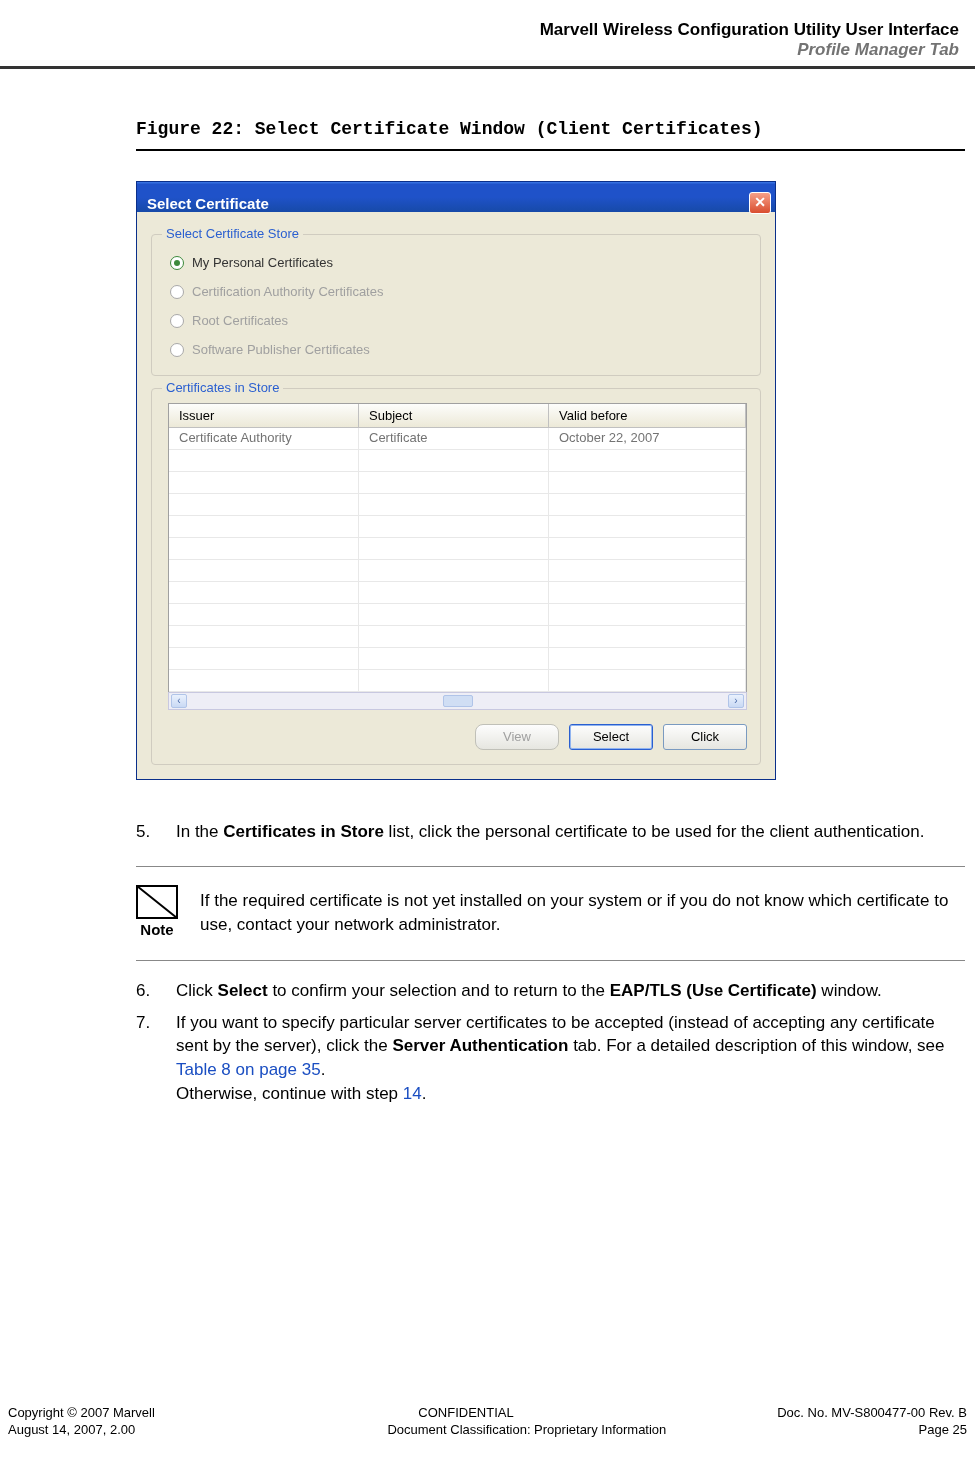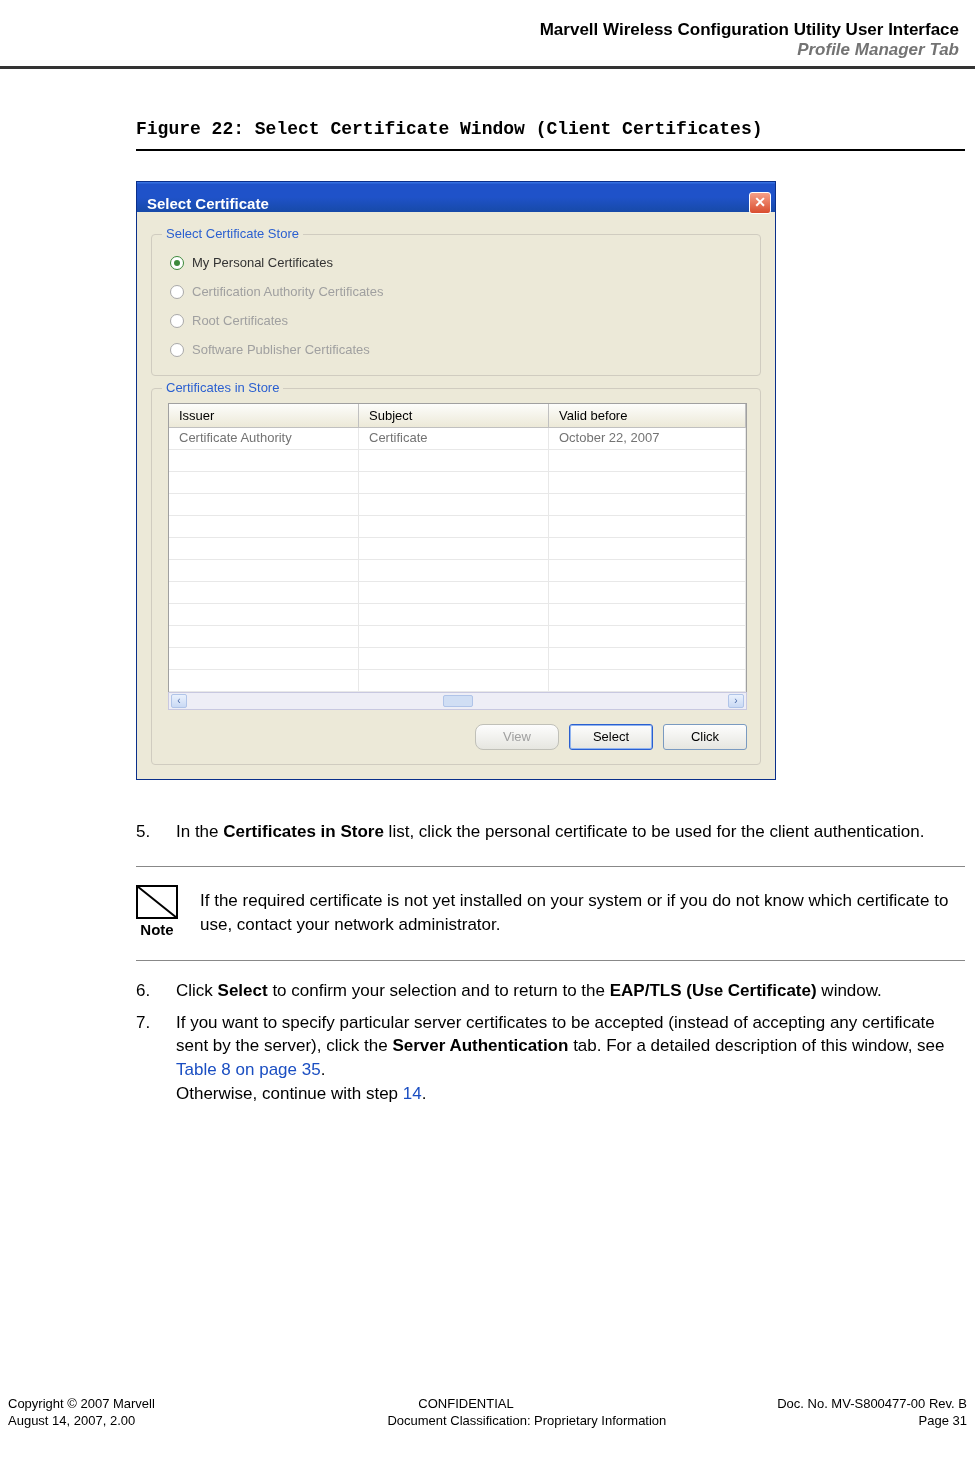--- a/index.html
+++ b/index.html
@@ -244,21 +244,21 @@
   }
   .note-text {
     font-size: 17px;
     line-height: 1.4;
     flex: 1;
     padding-top: 4px;
   }
   .link-blue { color: #1a4ec2; }
   .footer {
     position: absolute;
-    bottom: 35px;
+    bottom: 26px;
     left: 8px;
     right: 8px;
     font-size: 13px;
     color: #000;
   }
   .footer-row {
     display: flex;
     justify-content: space-between;
     margin-top: 2px;
   }
@@ -429,16 +429,16 @@
 
   <div class="footer">
     <div class="footer-row">
       <span>Copyright © 2007 Marvell</span>
       <span>CONFIDENTIAL</span>
       <span>Doc. No. MV-S800477-00 Rev. B</span>
     </div>
     <div class="footer-row">
       <span>August 14, 2007, 2.00</span>
       <span>Document Classification: Proprietary Information</span>
-      <span>Page 31</span>
+      <span>Page 25</span>
     </div>
   </div>
 </div>
 
 </body></html>

